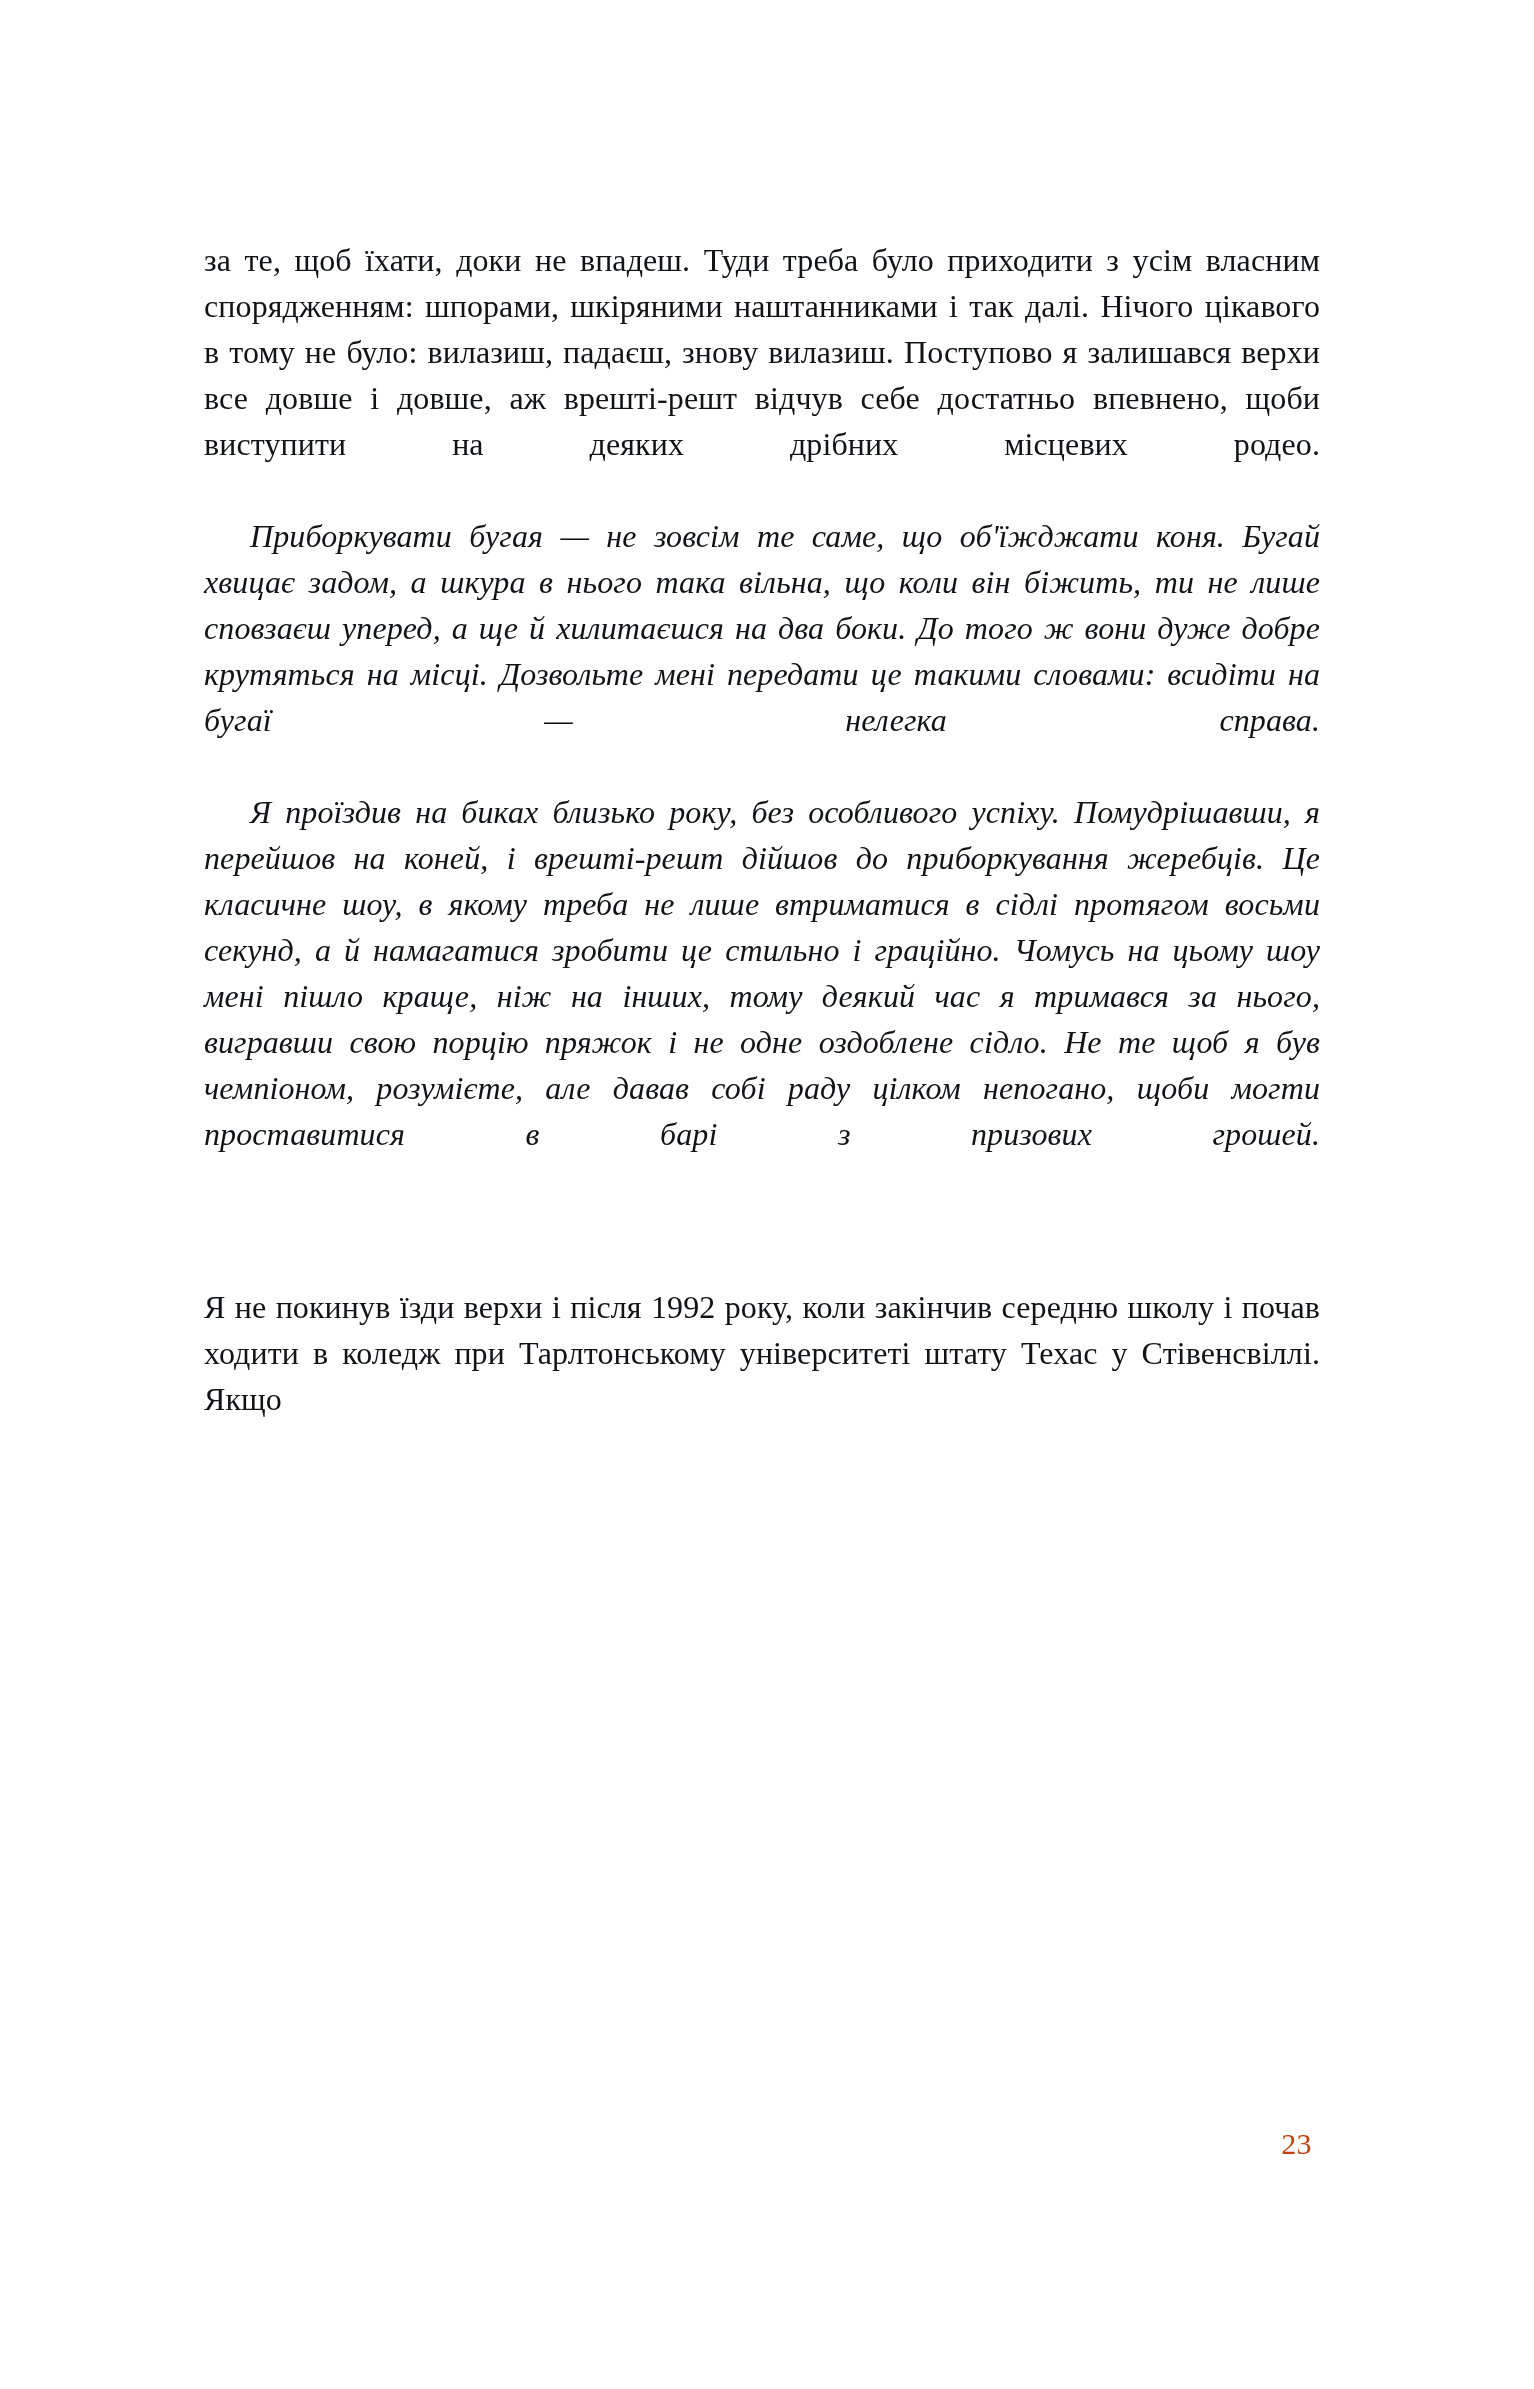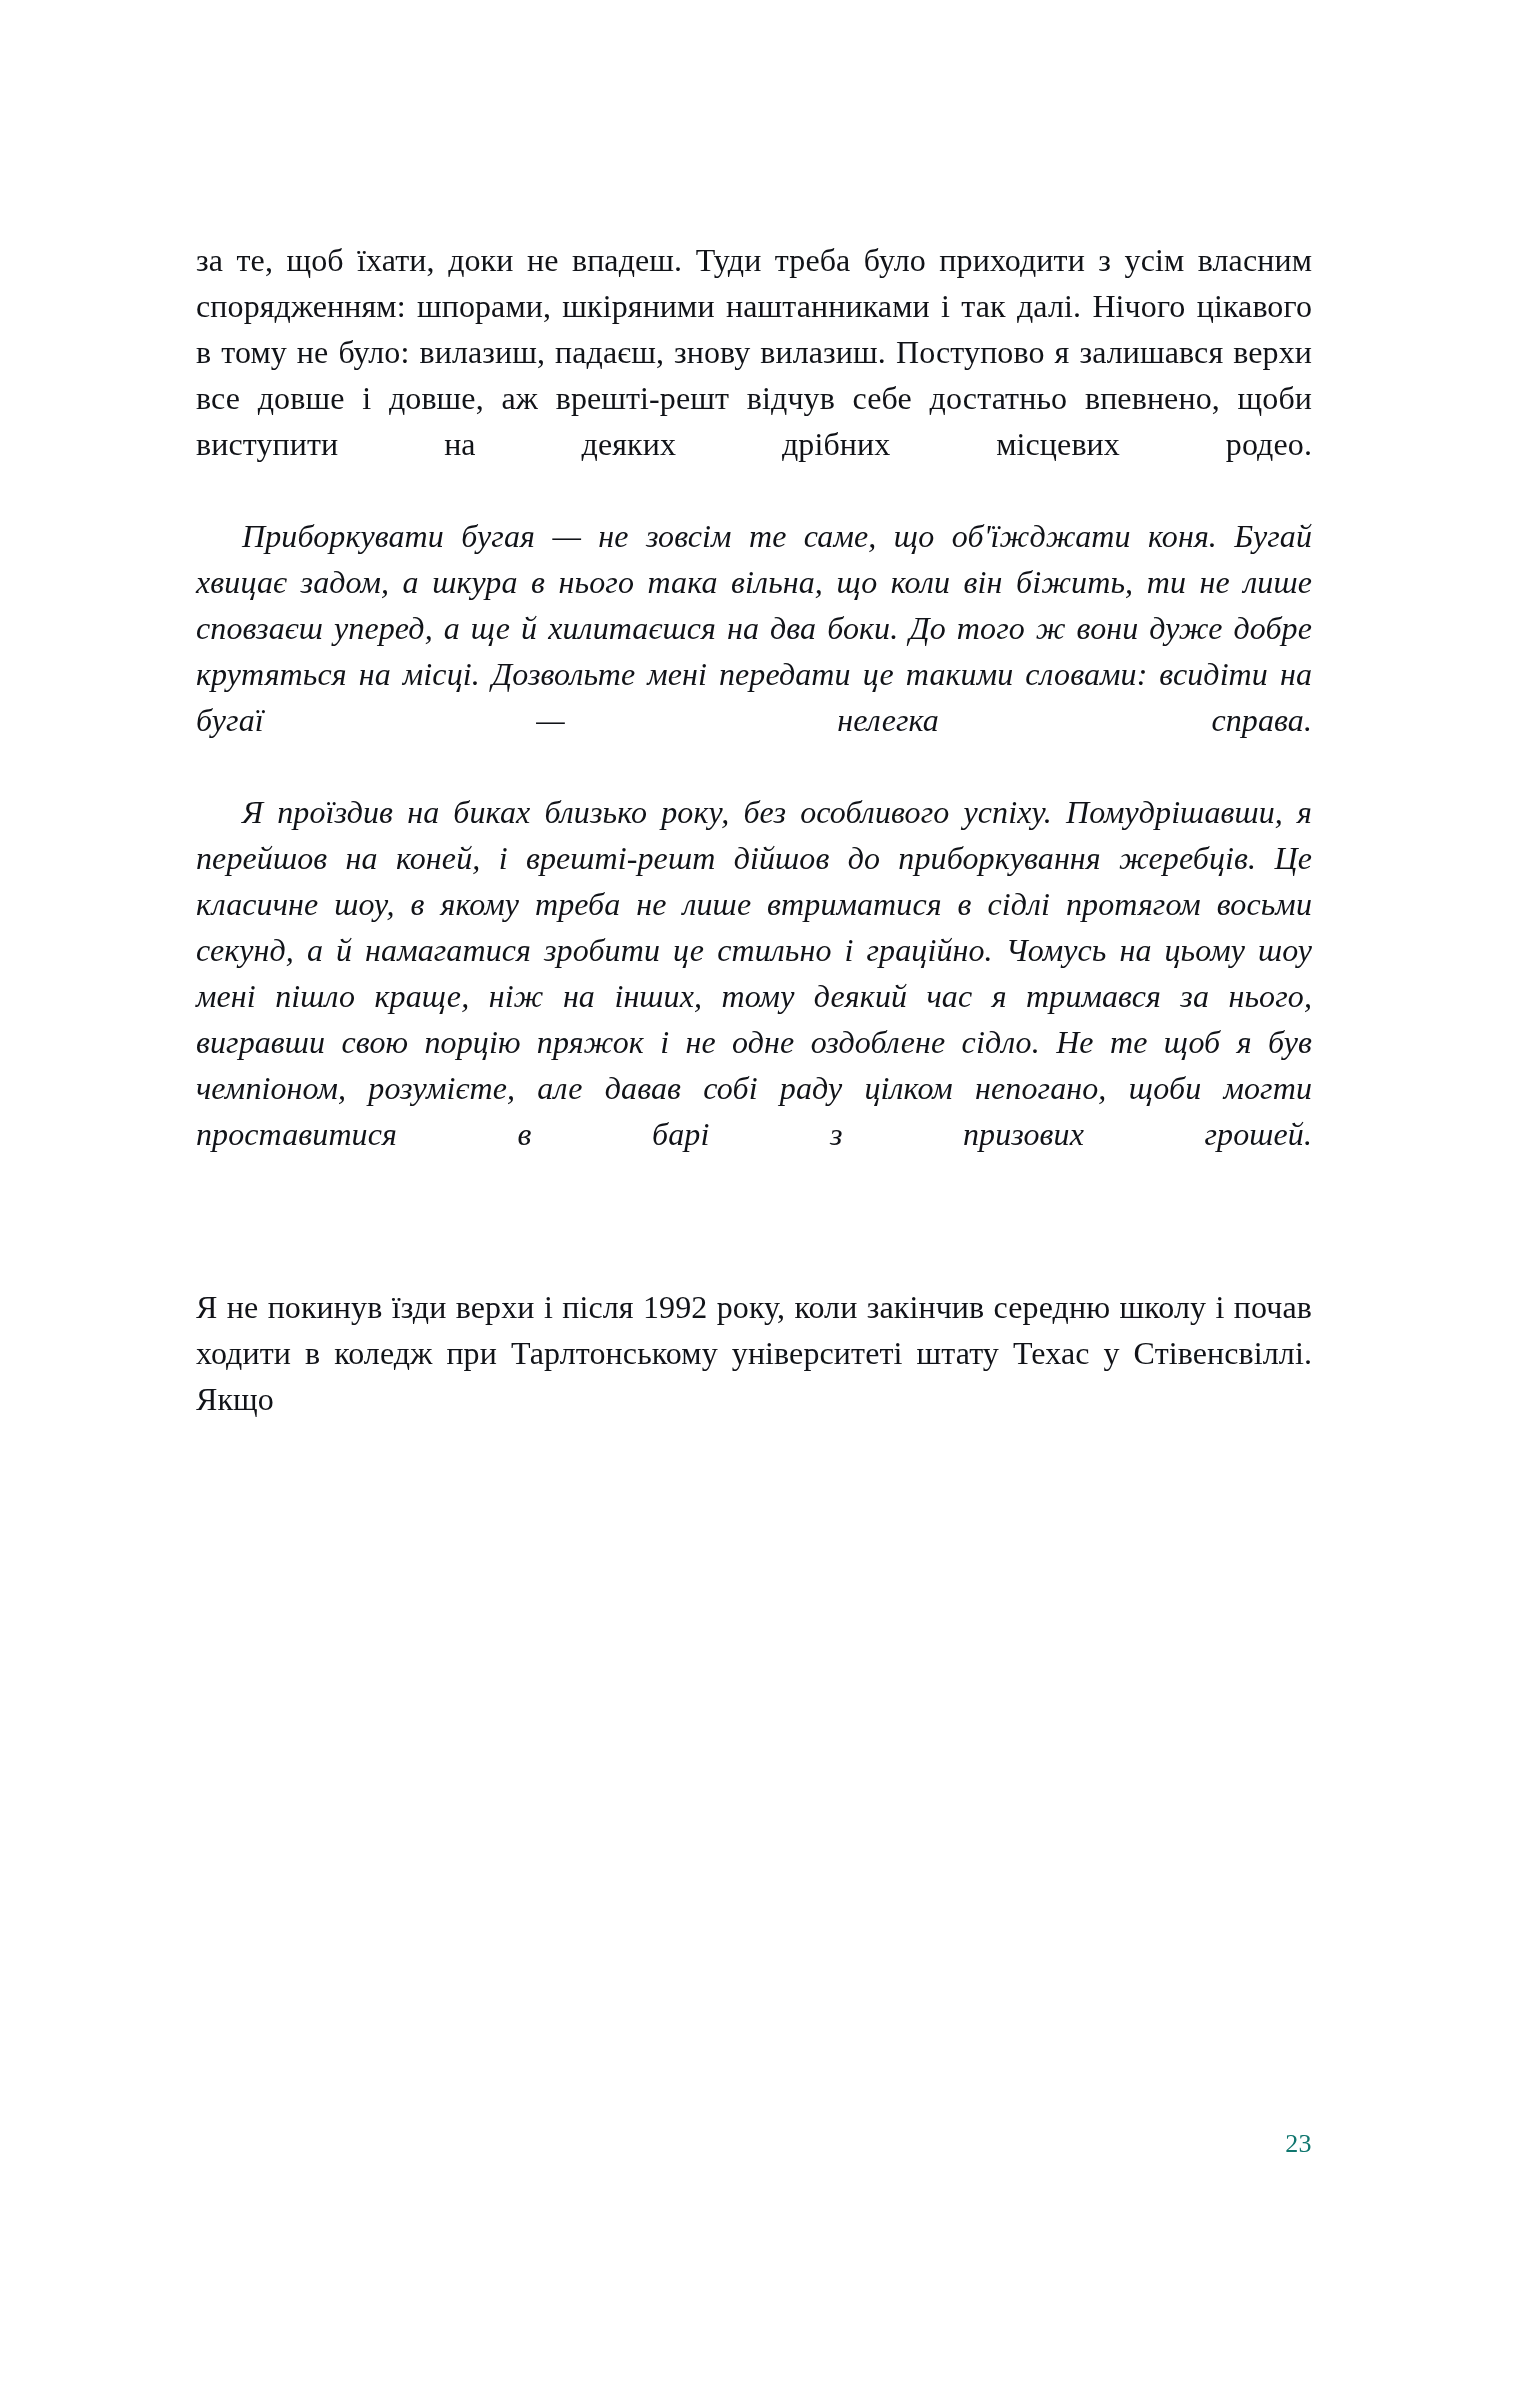--- a/index.html
+++ b/index.html
@@ -20,21 +20,21 @@
   
   .page {
     position: absolute;
     inset: 0;
     background: #ffffff;
   }
 
   
   .text-column {
     position: absolute;
-    left: 196px;
+    left: 204px;
     top: 237px;
     width: 1116px;
   }
 
   .para {
     margin: 0;
     text-align: justify;
     text-justify: inter-word;
     font-size: 32px;
     line-height: 46px;
@@ -65,23 +65,23 @@
     width: 100%;
   }
 
   
   .folio {
     position: absolute;
     left: 196px;
     top: 2125px;
     width: 1116px;
     text-align: right;
-    font-size: 26px;
+    font-size: 30px;
     line-height: 38px;
-    color: #0f766e;
+    color: #c2410c;
     font-family: "Liberation Serif", "DejaVu Serif", serif;
     letter-spacing: 0.4px;
   }
 </style>
 </head>
 <body>
 
 <div class="page">
 
   <div class="text-column">

